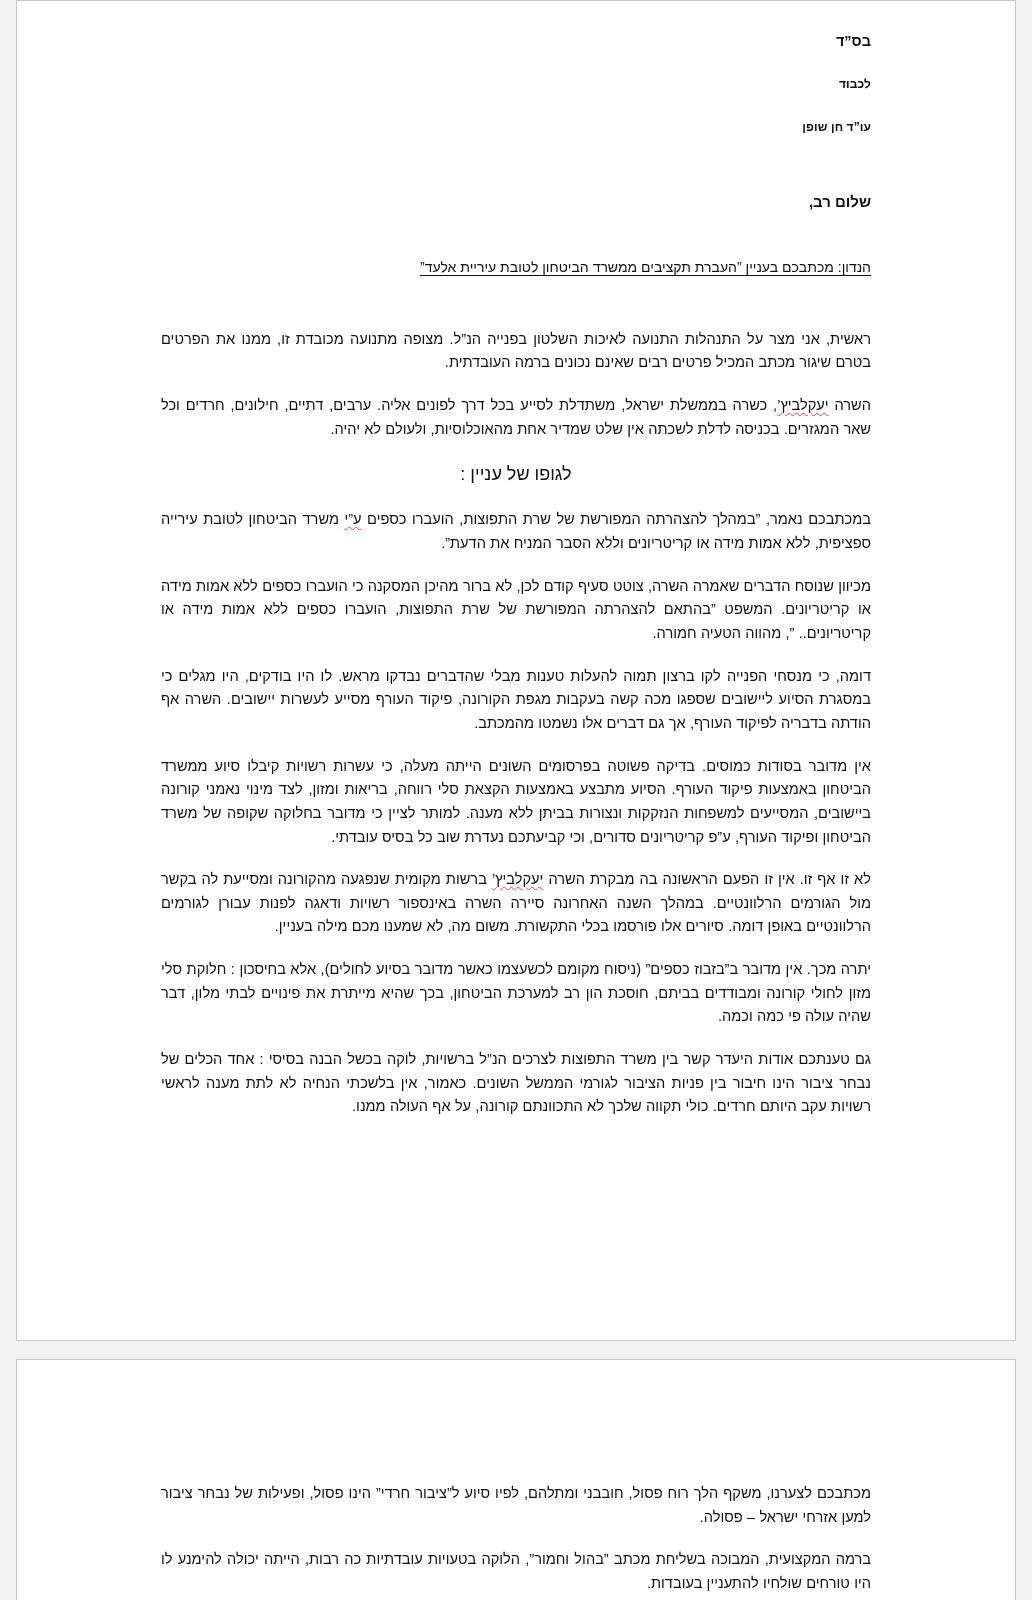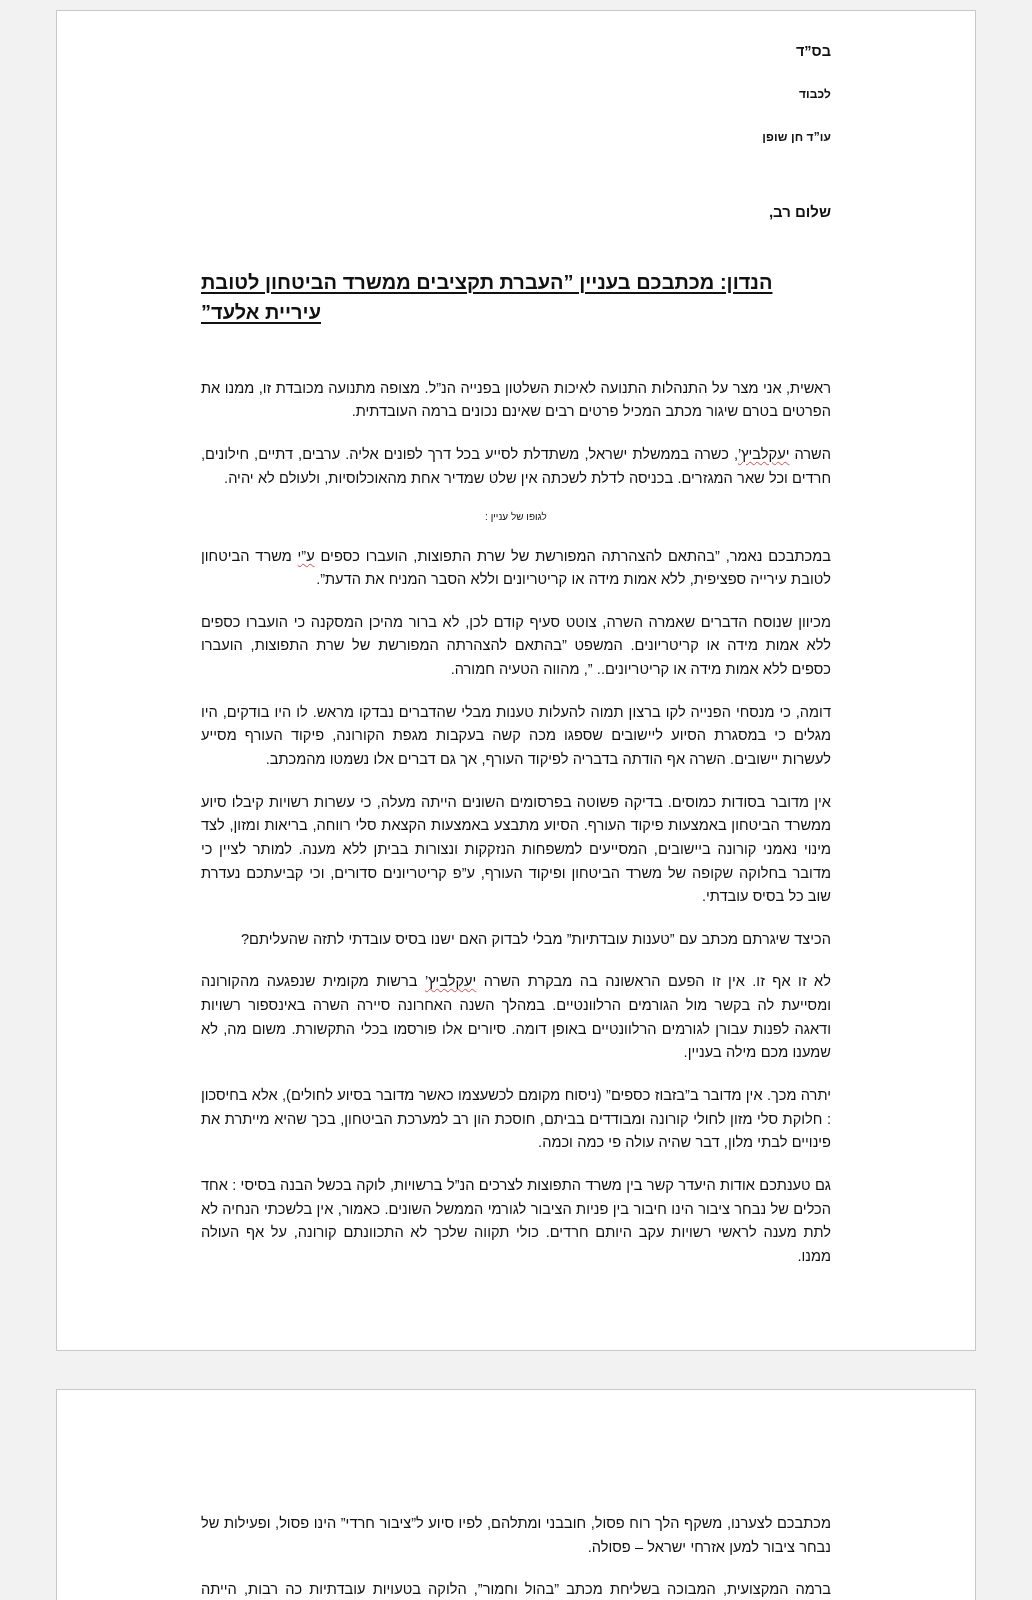--- a/index.html
+++ b/index.html
@@ -20,22 +20,22 @@
     margin: 0;
     padding: 0;
     background: #f2f2f2;
     display: block;
   }
 
   .page {
     background: #ffffff;
     border: 1px solid #c8c8c8;
     box-sizing: border-box;
-    width: 920px;
-    margin: 10px auto;
+    width: 1000px;
+    margin: 0 auto;
     position: relative;
     overflow: hidden;
   }
 
   .page-1 { height: 1341px; }
   .page-gap { height: 18px; background: #f2f2f2; }
   .page-2 { height: 241px; border-bottom: none; }
 
   .page-inner {
     padding: 0 144px 0 144px;
@@ -65,44 +65,44 @@
   .addr-line.last { margin-bottom: 0; }
 
   .greeting {
     font-size: 15px;
     font-weight: 700;
     margin: 57px 0 0 0;
     text-align: right;
   }
 
   .subject {
-    font-size: 20px;
-    font-weight: 700;
+    font-size: 14px;
+    font-weight: 400;
     text-decoration: underline;
     text-underline-offset: 3px;
     margin: 47px 0 0 0;
-    text-align: left;
+    text-align: right;
     line-height: 1.5;
   }
 
   
   .body-block { margin-top: 50px; }
 
   p.para {
     font-size: 14.6px;
     line-height: 1.62;
     text-align: justify;
     text-align-last: right;
     margin: 0 0 19px 0;
     word-spacing: 0.2px;
   }
   p.para:last-child { margin-bottom: 0; }
 
   .lead-line {
-    font-size: 10px;
+    font-size: 18px;
     line-height: 1.62;
     margin: 0 0 19px 0;
     text-align: center;
   }
 
   
   .spell {
     text-decoration: underline;
     text-decoration-style: wavy;
     text-decoration-color: #d94a4a;
@@ -130,29 +130,28 @@
       <div class="subject">הנדון: מכתבכם בעניין ”העברת תקציבים ממשרד הביטחון לטובת עיריית אלעד”</div>
 
       <div class="body-block">
 
         <p class="para">ראשית, אני מצר על התנהלות התנועה לאיכות השלטון בפנייה הנ”ל. מצופה מתנועה מכובדת זו, ממנו את הפרטים בטרם שיגור מכתב המכיל פרטים רבים שאינם נכונים ברמה העובדתית.</p>
 
         <p class="para"><span>השרה </span><span class="spell">יעקלביץ’</span><span>, כשרה בממשלת ישראל, משתדלת לסייע בכל דרך לפונים אליה. ערבים, דתיים, חילונים, חרדים וכל שאר המגזרים. בכניסה לדלת לשכתה אין שלט שמדיר אחת מהאוכלוסיות, ולעולם לא יהיה.</span></p>
 
         <p class="lead-line">לגופו של עניין :</p>
 
-        <p class="para"><span>במכתבכם נאמר, ”בהתאם להצהרתה המפורשת של שרת התפוצות, הועברו כספים </span><span class="spell">ע”י</span><span> משרד הביטחון לטובת עירייה ספציפית, ללא אמות מידה או קריטריונים וללא הסבר המניח את הדעת”.</span></p>
+        <p class="para"><span>במכתבכם נאמר, ”במהלך להצהרתה המפורשת של שרת התפוצות, הועברו כספים </span><span class="spell">ע”י</span><span> משרד הביטחון לטובת עירייה ספציפית, ללא אמות מידה או קריטריונים וללא הסבר המניח את הדעת”.</span></p>
 
         <p class="para">מכיוון שנוסח הדברים שאמרה השרה, צוטט סעיף קודם לכן, לא ברור מהיכן המסקנה כי הועברו כספים ללא אמות מידה או קריטריונים. המשפט ”בהתאם להצהרתה המפורשת של שרת התפוצות, הועברו כספים ללא אמות מידה או קריטריונים.. ”, מהווה הטעיה חמורה.</p>
 
         <p class="para">דומה, כי מנסחי הפנייה לקו ברצון תמוה להעלות טענות מבלי שהדברים נבדקו מראש. לו היו בודקים, היו מגלים כי במסגרת הסיוע ליישובים שספגו מכה קשה בעקבות מגפת הקורונה, פיקוד העורף מסייע לעשרות יישובים. השרה אף הודתה בדבריה לפיקוד העורף, אך גם דברים אלו נשמטו מהמכתב.</p>
 
         <p class="para">אין מדובר בסודות כמוסים. בדיקה פשוטה בפרסומים השונים הייתה מעלה, כי עשרות רשויות קיבלו סיוע ממשרד הביטחון באמצעות פיקוד העורף. הסיוע מתבצע באמצעות הקצאת סלי רווחה, בריאות ומזון, לצד מינוי נאמני קורונה ביישובים, המסייעים למשפחות הנזקקות ונצורות בביתן ללא מענה. למותר לציין כי מדובר בחלוקה שקופה של משרד הביטחון ופיקוד העורף, ע”פ קריטריונים סדורים, וכי קביעתכם נעדרת שוב כל בסיס עובדתי.</p>
 
-        <p class="para">הכיצד שיגרתם מכתב עם ”טענות עובדתיות” מבלי לבדוק האם ישנו בסיס עובדתי לתזה שהעליתם?</p>
 
         <p class="para"><span>לא זו אף זו. אין זו הפעם הראשונה בה מבקרת השרה </span><span class="spell">יעקלביץ’</span><span> ברשות מקומית שנפגעה מהקורונה ומסייעת לה בקשר מול הגורמים הרלוונטיים. במהלך השנה האחרונה סיירה השרה באינספור רשויות ודאגה לפנות עבורן לגורמים הרלוונטיים באופן דומה. סיורים אלו פורסמו בכלי התקשורת. משום מה, לא שמענו מכם מילה בעניין.</span></p>
 
         <p class="para">יתרה מכך. אין מדובר ב”בזבוז כספים” (ניסוח מקומם לכשעצמו כאשר מדובר בסיוע לחולים), אלא בחיסכון : חלוקת סלי מזון לחולי קורונה ומבודדים בביתם, חוסכת הון רב למערכת הביטחון, בכך שהיא מייתרת את פינויים לבתי מלון, דבר שהיה עולה פי כמה וכמה.</p>
 
         <p class="para">גם טענתכם אודות היעדר קשר בין משרד התפוצות לצרכים הנ”ל ברשויות, לוקה בכשל הבנה בסיסי :  אחד הכלים של נבחר ציבור הינו חיבור בין פניות הציבור לגורמי הממשל השונים. כאמור, אין בלשכתי הנחיה לא לתת מענה לראשי רשויות עקב היותם חרדים. כולי תקווה שלכך לא התכוונתם קורונה, על אף העולה ממנו.</p>
 
       </div>
     </div>
   </div>

